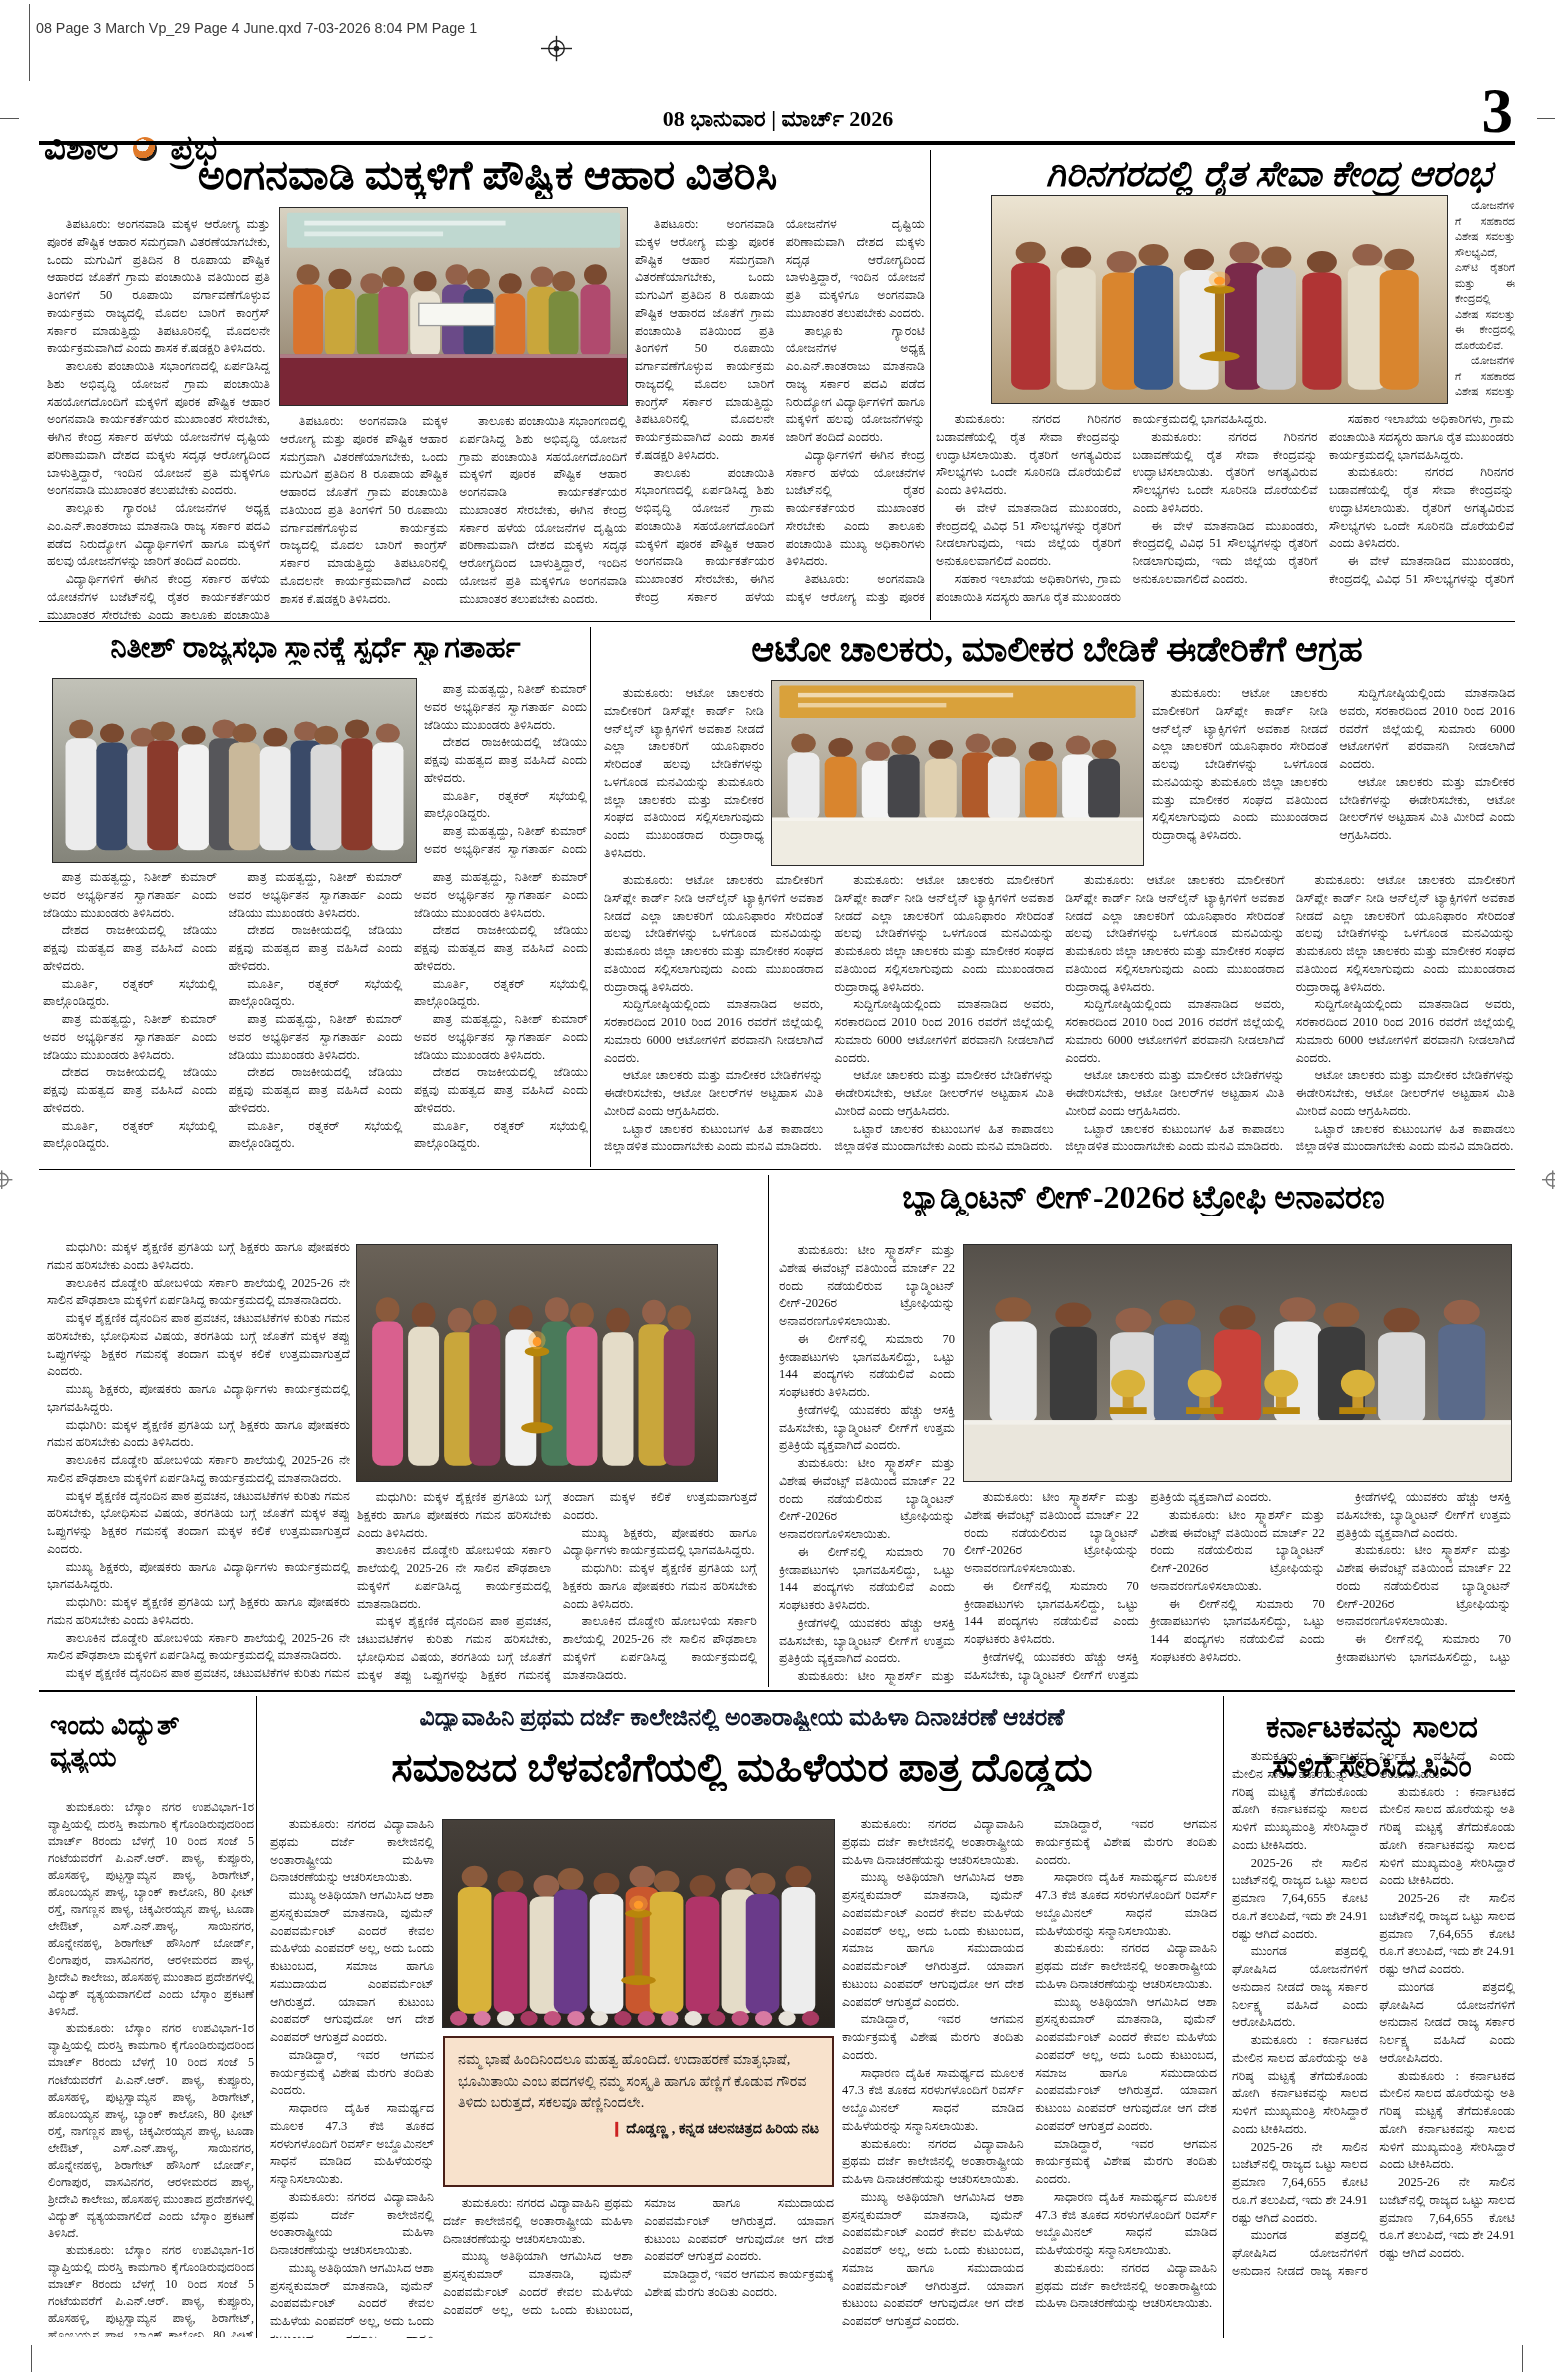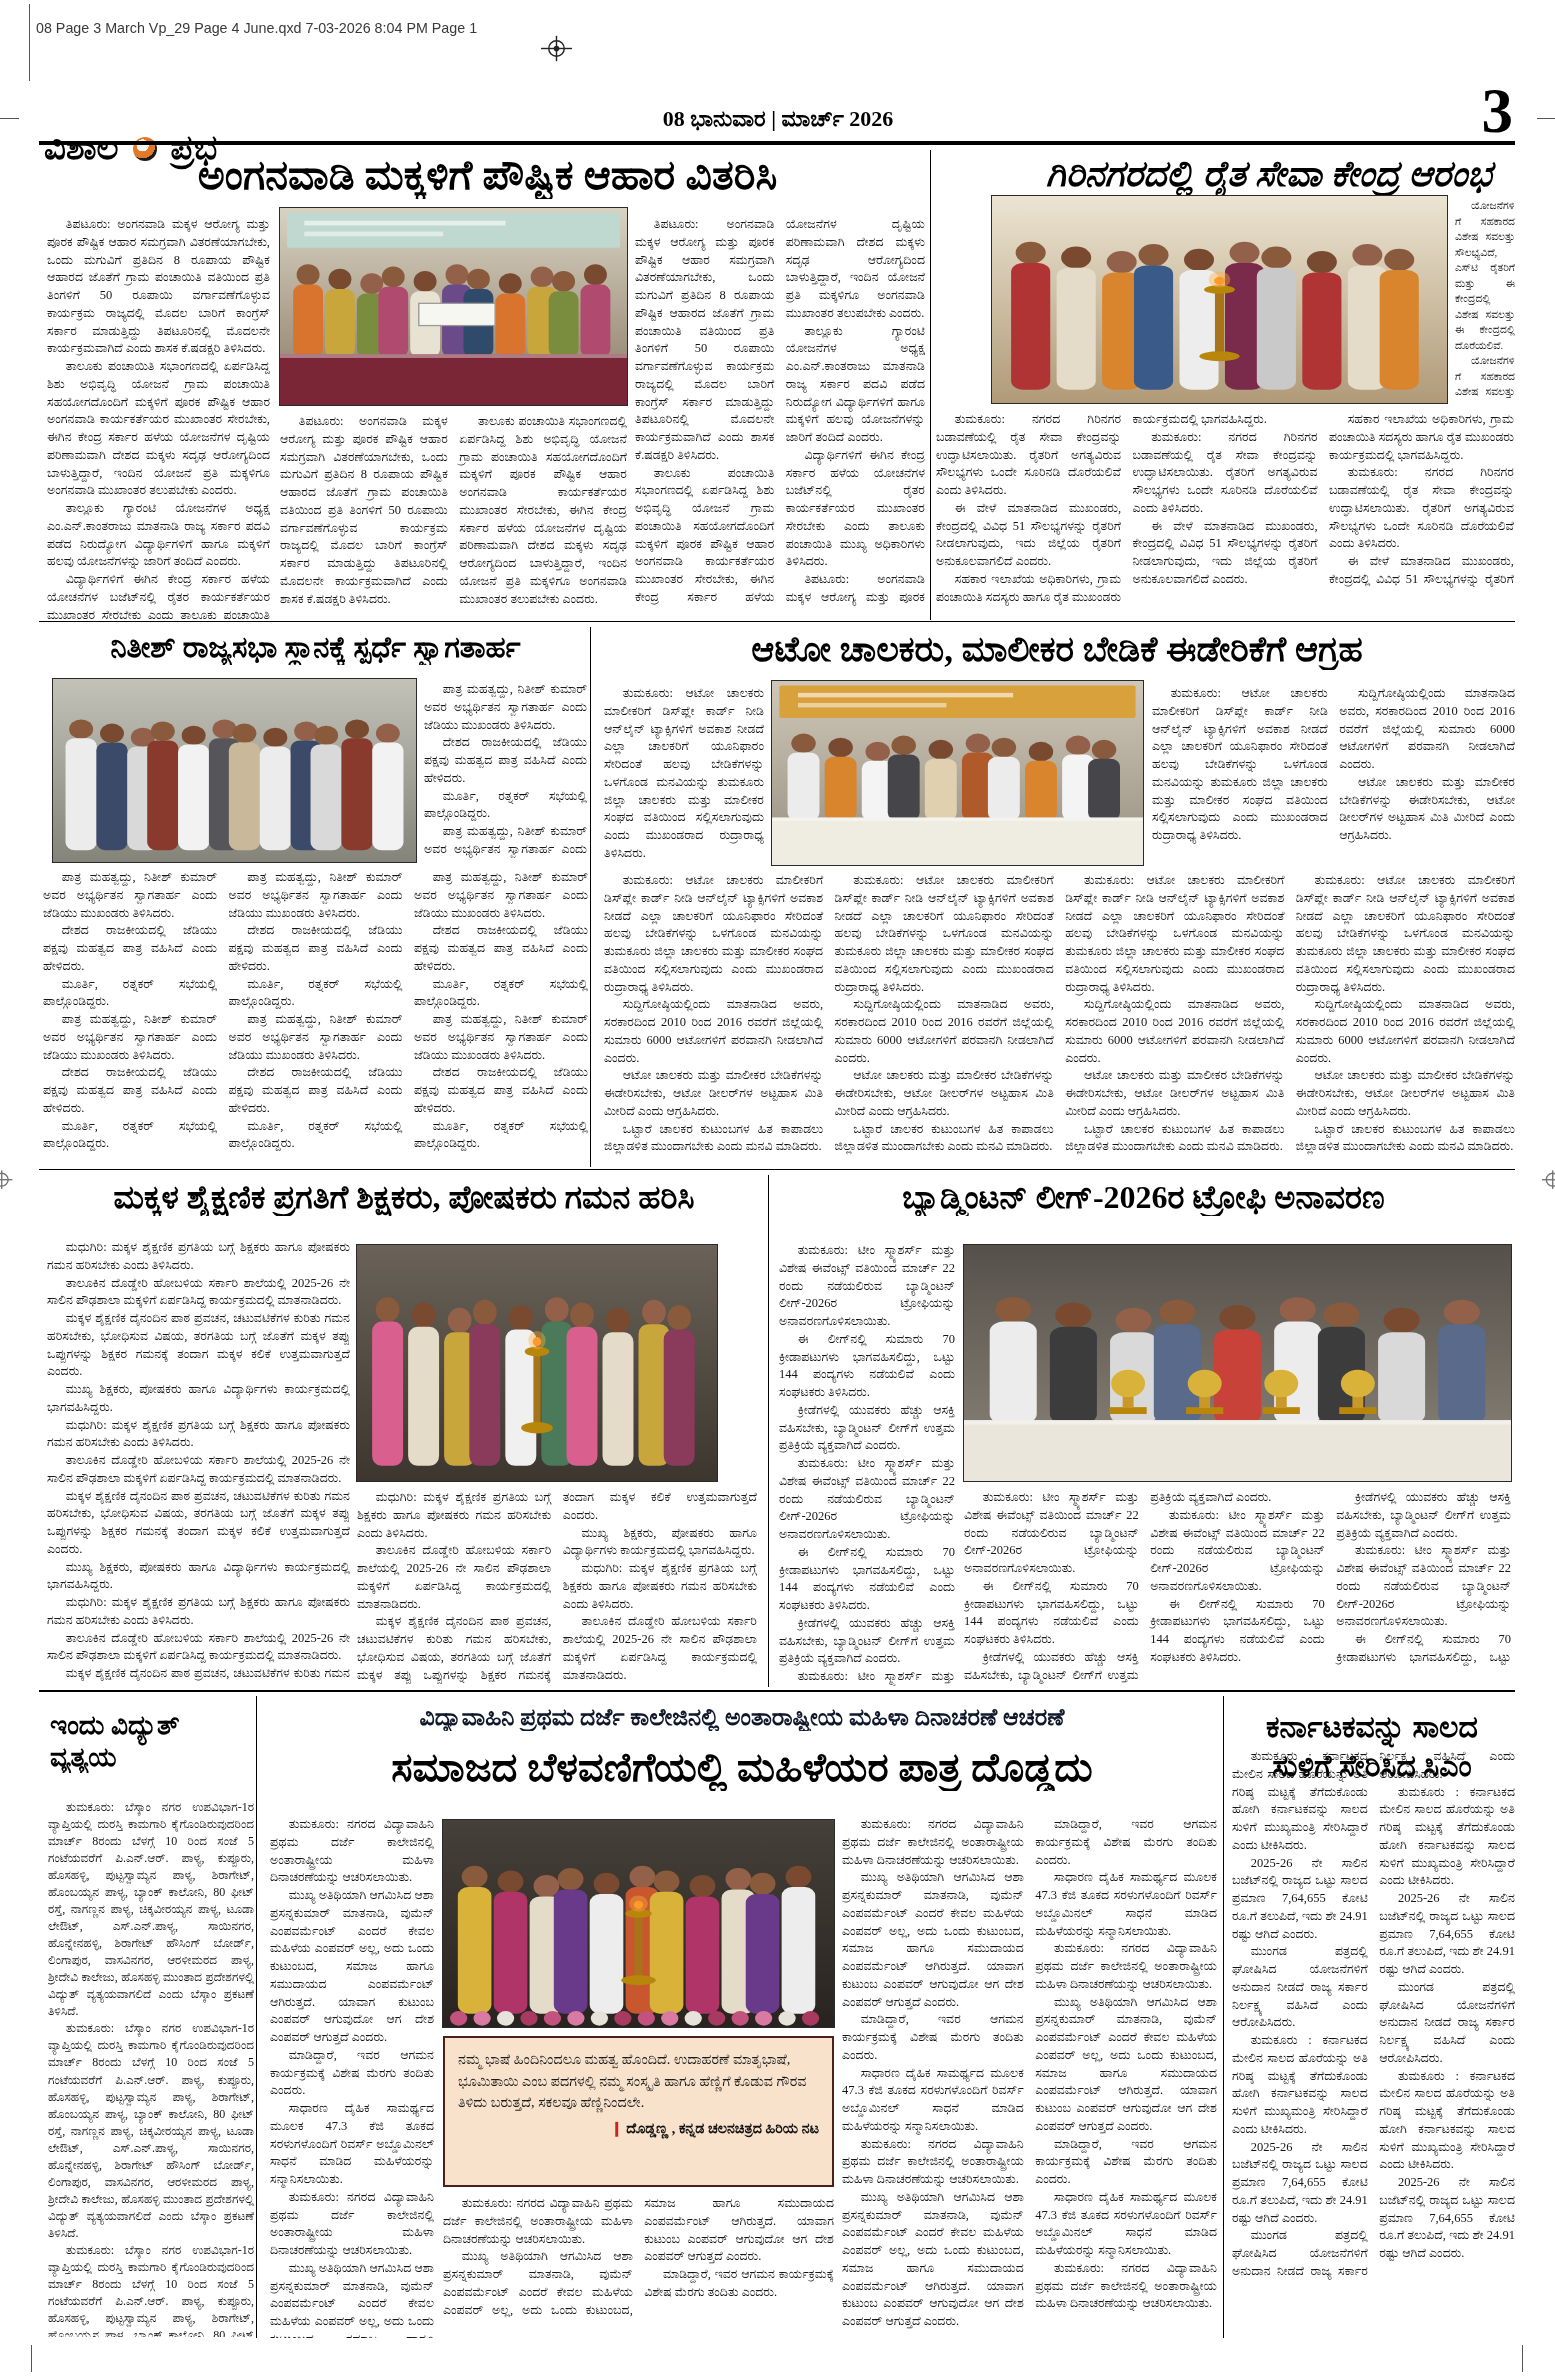--- a/index.html
+++ b/index.html
@@ -313,21 +313,20 @@
       <p>ಆಟೋ ಚಾಲಕರು ಮತ್ತು ಮಾಲೀಕರ ಬೇಡಿಕೆಗಳನ್ನು ಈಡೇರಿಸಬೇಕು, ಆಟೋ ಡೀಲರ್‌ಗಳ ಅಟ್ಟಹಾಸ ಮಿತಿ ಮೀರಿದೆ ಎಂದು ಆಗ್ರಹಿಸಿದರು.</p>
       <p>ಒಟ್ಟಾರೆ ಚಾಲಕರ ಕುಟುಂಬಗಳ ಹಿತ ಕಾಪಾಡಲು ಜಿಲ್ಲಾಡಳಿತ ಮುಂದಾಗಬೇಕು ಎಂದು ಮನವಿ ಮಾಡಿದರು.</p>
       <p>ತುಮಕೂರು: ಆಟೋ ಚಾಲಕರು ಮಾಲೀಕರಿಗೆ ಡಿಸ್‌ಪ್ಲೇ ಕಾರ್ಡ್ ನೀಡಿ ಆನ್‌ಲೈನ್ ಟ್ಯಾಕ್ಸಿಗಳಿಗೆ ಅವಕಾಶ ನೀಡದೆ ಎಲ್ಲಾ ಚಾಲಕರಿಗೆ ಯೂನಿಫಾರಂ ಸೇರಿದಂತೆ ಹಲವು ಬೇಡಿಕೆಗಳನ್ನು ಒಳಗೊಂಡ ಮನವಿಯನ್ನು ತುಮಕೂರು ಜಿಲ್ಲಾ ಚಾಲಕರು ಮತ್ತು ಮಾಲೀಕರ ಸಂಘದ ವತಿಯಿಂದ ಸಲ್ಲಿಸಲಾಗುವುದು ಎಂದು ಮುಖಂಡರಾದ ರುದ್ರಾರಾಧ್ಯ ತಿಳಿಸಿದರು.</p>
       <p>ಸುದ್ದಿಗೋಷ್ಠಿಯಲ್ಲಿಂದು ಮಾತನಾಡಿದ ಅವರು, ಸರಕಾರದಿಂದ 2010 ರಿಂದ 2016 ರವರೆಗೆ ಜಿಲ್ಲೆಯಲ್ಲಿ ಸುಮಾರು 6000 ಆಟೋಗಳಿಗೆ ಪರವಾನಗಿ ನೀಡಲಾಗಿದೆ ಎಂದರು.</p>
       <p>ಆಟೋ ಚಾಲಕರು ಮತ್ತು ಮಾಲೀಕರ ಬೇಡಿಕೆಗಳನ್ನು ಈಡೇರಿಸಬೇಕು, ಆಟೋ ಡೀಲರ್‌ಗಳ ಅಟ್ಟಹಾಸ ಮಿತಿ ಮೀರಿದೆ ಎಂದು ಆಗ್ರಹಿಸಿದರು.</p>
       <p>ಒಟ್ಟಾರೆ ಚಾಲಕರ ಕುಟುಂಬಗಳ ಹಿತ ಕಾಪಾಡಲು ಜಿಲ್ಲಾಡಳಿತ ಮುಂದಾಗಬೇಕು ಎಂದು ಮನವಿ ಮಾಡಿದರು.</p>
     </div>
 
   <div class="rule" style="left:39px;top:1169px;width:1476px;height:1.4px;"></div>
 
-  <div class="abs hl" style="left:47px;top:1179px;width:714px;font-size:32px;">ಮಕ್ಕಳ ಶೈಕ್ಷಣಿಕ ಪ್ರಗತಿಗೆ ಶಿಕ್ಷಕರು, ಪೋಷಕರು ಗಮನ ಹರಿಸಿ</div>
   <div class="abs body-text" style="left:47px;top:1239px;width:303px;height:447px;">
       <p>ಮಧುಗಿರಿ: ಮಕ್ಕಳ ಶೈಕ್ಷಣಿಕ ಪ್ರಗತಿಯ ಬಗ್ಗೆ ಶಿಕ್ಷಕರು ಹಾಗೂ ಪೋಷಕರು ಗಮನ ಹರಿಸಬೇಕು ಎಂದು ತಿಳಿಸಿದರು.</p>
       <p>ತಾಲೂಕಿನ ದೊಡ್ಡೇರಿ ಹೋಬಳಿಯ ಸರ್ಕಾರಿ ಶಾಲೆಯಲ್ಲಿ 2025-26 ನೇ ಸಾಲಿನ ಪೌಢಶಾಲಾ ಮಕ್ಕಳಿಗೆ ಏರ್ಪಡಿಸಿದ್ದ ಕಾರ್ಯಕ್ರಮದಲ್ಲಿ ಮಾತನಾಡಿದರು.</p>
       <p>ಮಕ್ಕಳ ಶೈಕ್ಷಣಿಕ ದೈನಂದಿನ ಪಾಠ ಪ್ರವಚನ, ಚಟುವಟಿಕೆಗಳ ಕುರಿತು ಗಮನ ಹರಿಸಬೇಕು, ಭೋಧಿಸುವ ವಿಷಯ, ತರಗತಿಯ ಬಗ್ಗೆ ಜೊತೆಗೆ ಮಕ್ಕಳ ತಪ್ಪು ಒಪ್ಪುಗಳನ್ನು ಶಿಕ್ಷಕರ ಗಮನಕ್ಕೆ ತಂದಾಗ ಮಕ್ಕಳ ಕಲಿಕೆ ಉತ್ತಮವಾಗುತ್ತದೆ ಎಂದರು.</p>
       <p>ಮುಖ್ಯ ಶಿಕ್ಷಕರು, ಪೋಷಕರು ಹಾಗೂ ವಿದ್ಯಾರ್ಥಿಗಳು ಕಾರ್ಯಕ್ರಮದಲ್ಲಿ ಭಾಗವಹಿಸಿದ್ದರು.</p>
       <p>ಮಧುಗಿರಿ: ಮಕ್ಕಳ ಶೈಕ್ಷಣಿಕ ಪ್ರಗತಿಯ ಬಗ್ಗೆ ಶಿಕ್ಷಕರು ಹಾಗೂ ಪೋಷಕರು ಗಮನ ಹರಿಸಬೇಕು ಎಂದು ತಿಳಿಸಿದರು.</p>
       <p>ತಾಲೂಕಿನ ದೊಡ್ಡೇರಿ ಹೋಬಳಿಯ ಸರ್ಕಾರಿ ಶಾಲೆಯಲ್ಲಿ 2025-26 ನೇ ಸಾಲಿನ ಪೌಢಶಾಲಾ ಮಕ್ಕಳಿಗೆ ಏರ್ಪಡಿಸಿದ್ದ ಕಾರ್ಯಕ್ರಮದಲ್ಲಿ ಮಾತನಾಡಿದರು.</p>
       <p>ಮಕ್ಕಳ ಶೈಕ್ಷಣಿಕ ದೈನಂದಿನ ಪಾಠ ಪ್ರವಚನ, ಚಟುವಟಿಕೆಗಳ ಕುರಿತು ಗಮನ ಹರಿಸಬೇಕು, ಭೋಧಿಸುವ ವಿಷಯ, ತರಗತಿಯ ಬಗ್ಗೆ ಜೊತೆಗೆ ಮಕ್ಕಳ ತಪ್ಪು ಒಪ್ಪುಗಳನ್ನು ಶಿಕ್ಷಕರ ಗಮನಕ್ಕೆ ತಂದಾಗ ಮಕ್ಕಳ ಕಲಿಕೆ ಉತ್ತಮವಾಗುತ್ತದೆ ಎಂದರು.</p>
       <p>ಮುಖ್ಯ ಶಿಕ್ಷಕರು, ಪೋಷಕರು ಹಾಗೂ ವಿದ್ಯಾರ್ಥಿಗಳು ಕಾರ್ಯಕ್ರಮದಲ್ಲಿ ಭಾಗವಹಿಸಿದ್ದರು.</p>
       <p>ಮಧುಗಿರಿ: ಮಕ್ಕಳ ಶೈಕ್ಷಣಿಕ ಪ್ರಗತಿಯ ಬಗ್ಗೆ ಶಿಕ್ಷಕರು ಹಾಗೂ ಪೋಷಕರು ಗಮನ ಹರಿಸಬೇಕು ಎಂದು ತಿಳಿಸಿದರು.</p>

